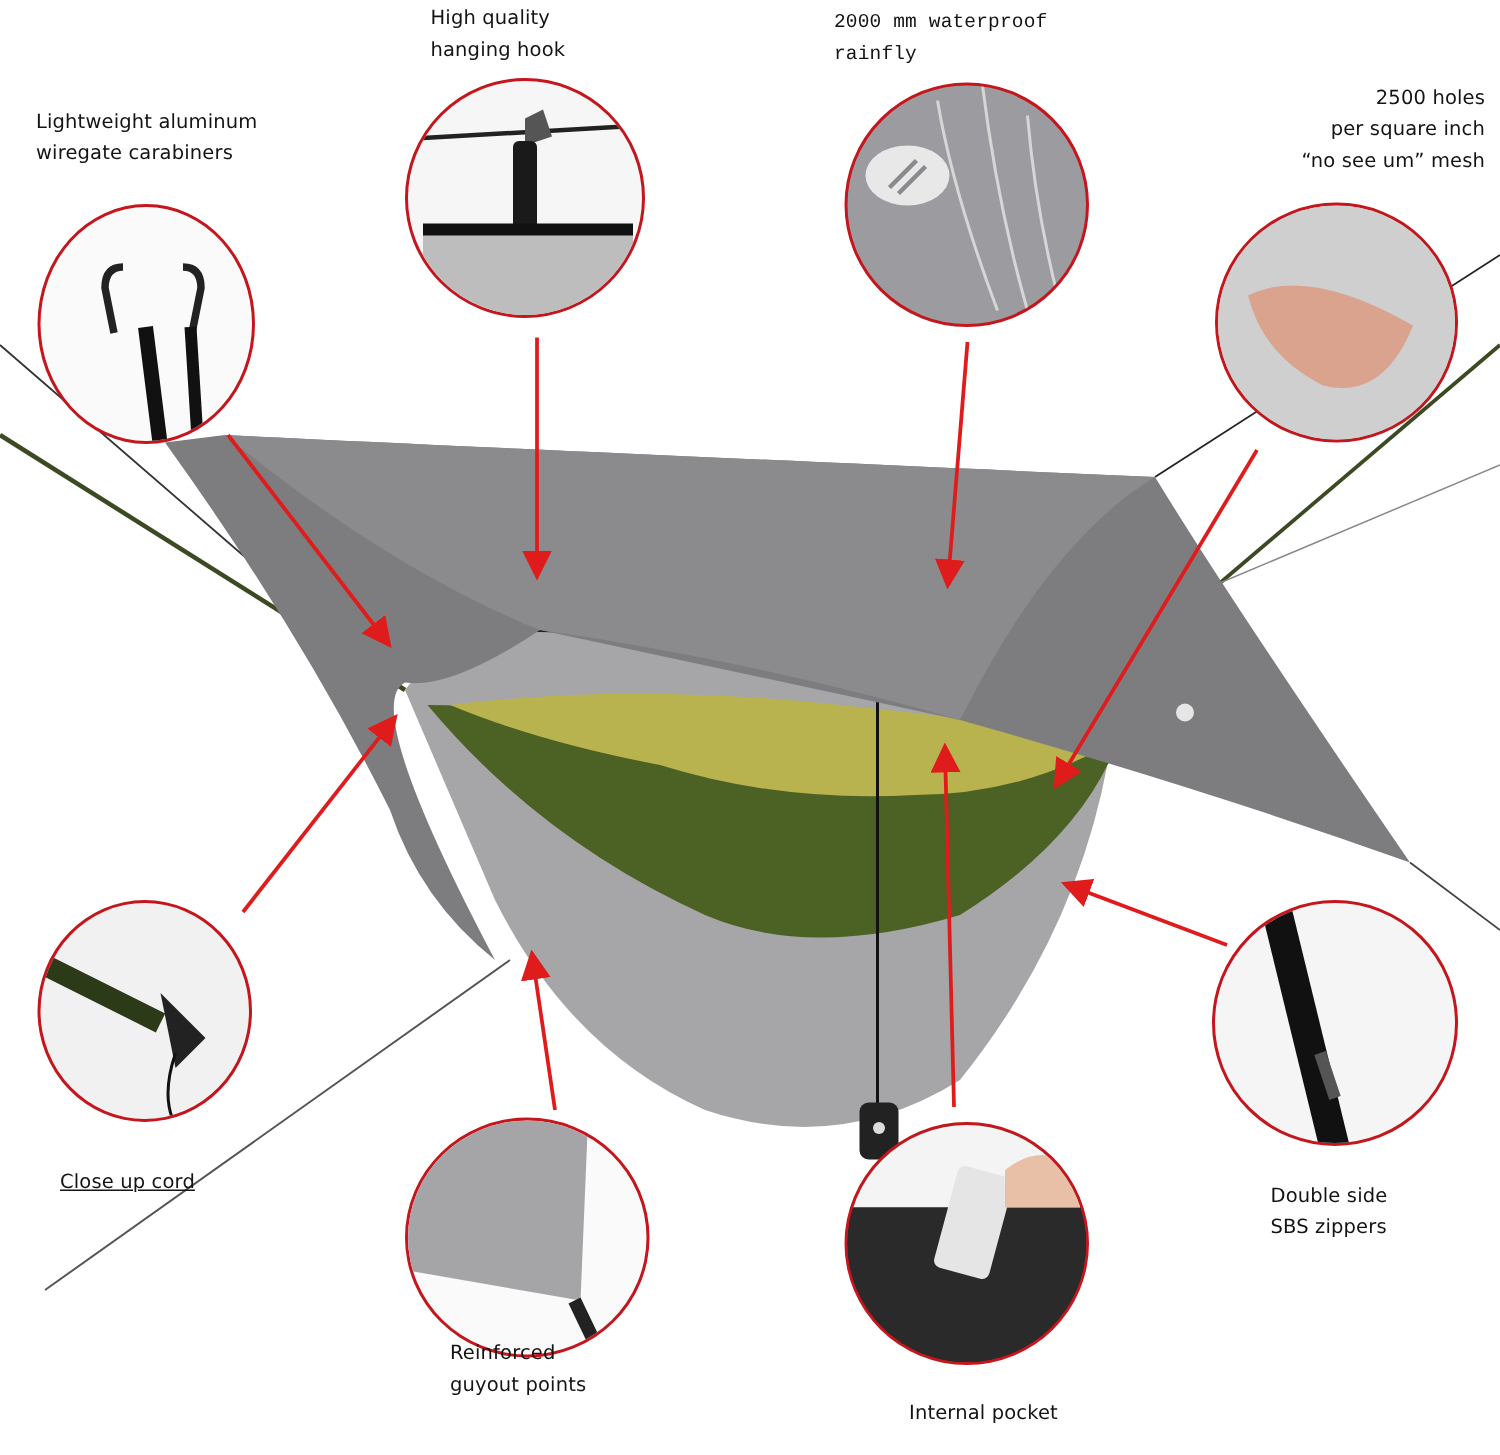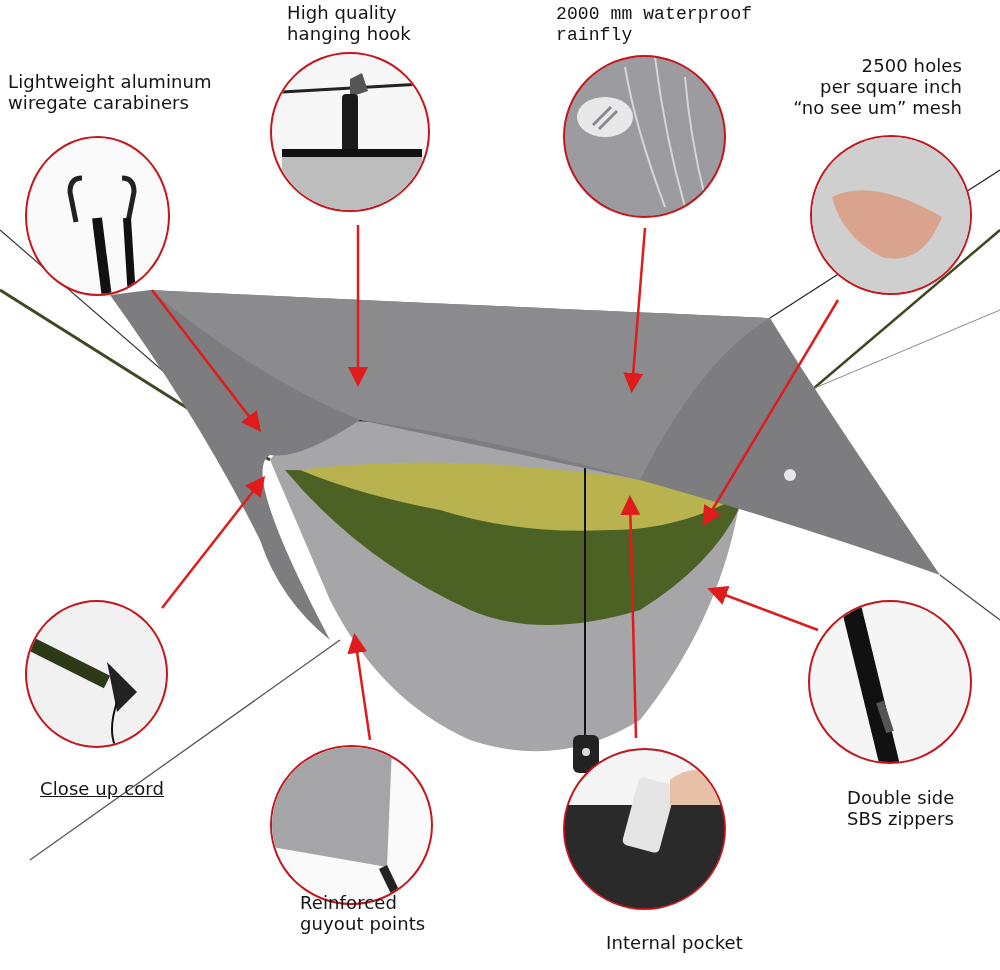--- a/index.html
+++ b/index.html
@@ -1,17 +1,17 @@
 <!DOCTYPE html>
 <html><head>
 <meta charset="utf-8">
 <style>
   html, body { margin:0; padding:0; background:#ffffff; }
   body { width:1000px; height:970px; position:relative; overflow:hidden; font-family:"DejaVu Sans", sans-serif; color:#111; }
-  .label { position:absolute; font-size:18px; line-height:21px; color:#141414; white-space:pre-line; letter-spacing:0.1px; }
+  .label { position:absolute; font-size:13px; line-height:21px; color:#141414; white-space:pre-line; letter-spacing:0.1px; }
   .label.right { text-align:right; }
   .circle { position:absolute; border:2.5px solid #c4161c; border-radius:50%; overflow:hidden; background:#f3f3f3; box-sizing:border-box; }
   svg.scene { position:absolute; left:0; top:0; }
 </style>
 </head>
 <body>
 
 <svg class="scene" width="1000" height="970" viewBox="0 0 1000 970">
 
   <line x1="0" y1="230" x2="260" y2="455" stroke="#333" stroke-width="1.2"></line>
@@ -106,27 +106,27 @@
       <path d="M105 30 q25 -20 50 0 l0 25 l-50 0 Z" fill="#e8c0a8"></path>
     </svg>
 </div>
 <div class="circle" style="left:808px;top:600px;width:164px;height:164px;background:#f5f5f5;">
   <svg width="164" height="164">
       <path d="M40 0 l40 164" stroke="#111" stroke-width="20"></path>
       <path d="M70 100 l10 30" stroke="#555" stroke-width="8"></path>
     </svg>
 </div>
 
-<div class="label" style="left:8px;top:71px;">Lightweight aluminum
+<div class="label" style="left:24px;top:71px;">Lightweight aluminum
 wiregate carabiners</div>
 <div class="label" style="left:287px;top:2px;">High quality
 hanging hook</div>
 <div class="label" style="left:556px;top:4px;font-family:Liberation Mono, monospace;">2000 mm waterproof
 rainfly</div>
-<div class="label right" style="left:760px;top:55px;width:202px;">2500 holes
+<div class="label right" style="left:788px;top:55px;width:202px;">2500 holes
 per square inch
 “no see um” mesh</div>
 <div class="label" style="left:40px;top:778px;text-decoration:underline;">Close up cord</div>
 <div class="label" style="left:300px;top:892px;">Reinforced
 guyout points</div>
 <div class="label" style="left:606px;top:932px;">Internal pocket</div>
 <div class="label" style="left:847px;top:787px;">Double side
 SBS zippers</div>
 
 </body></html>

